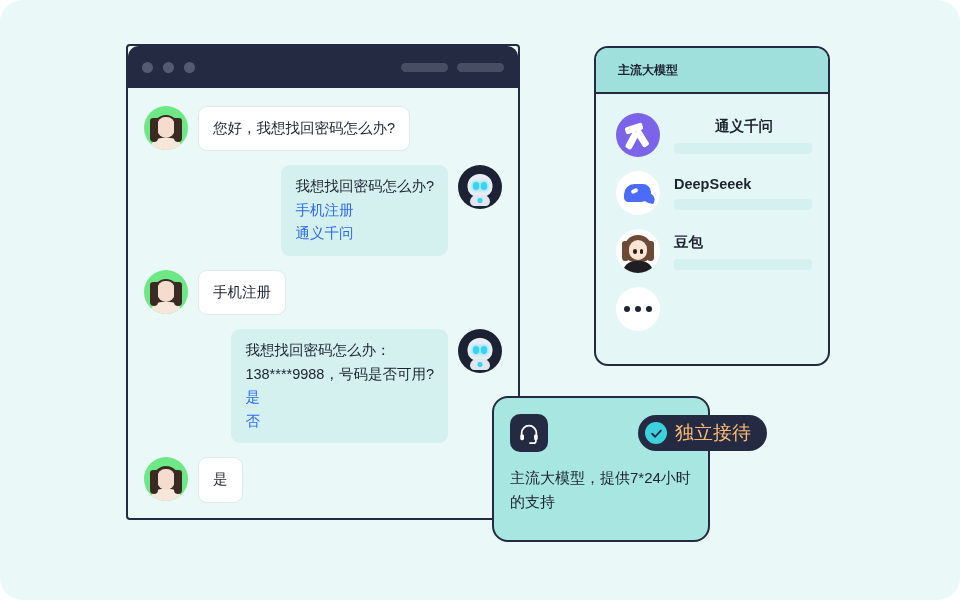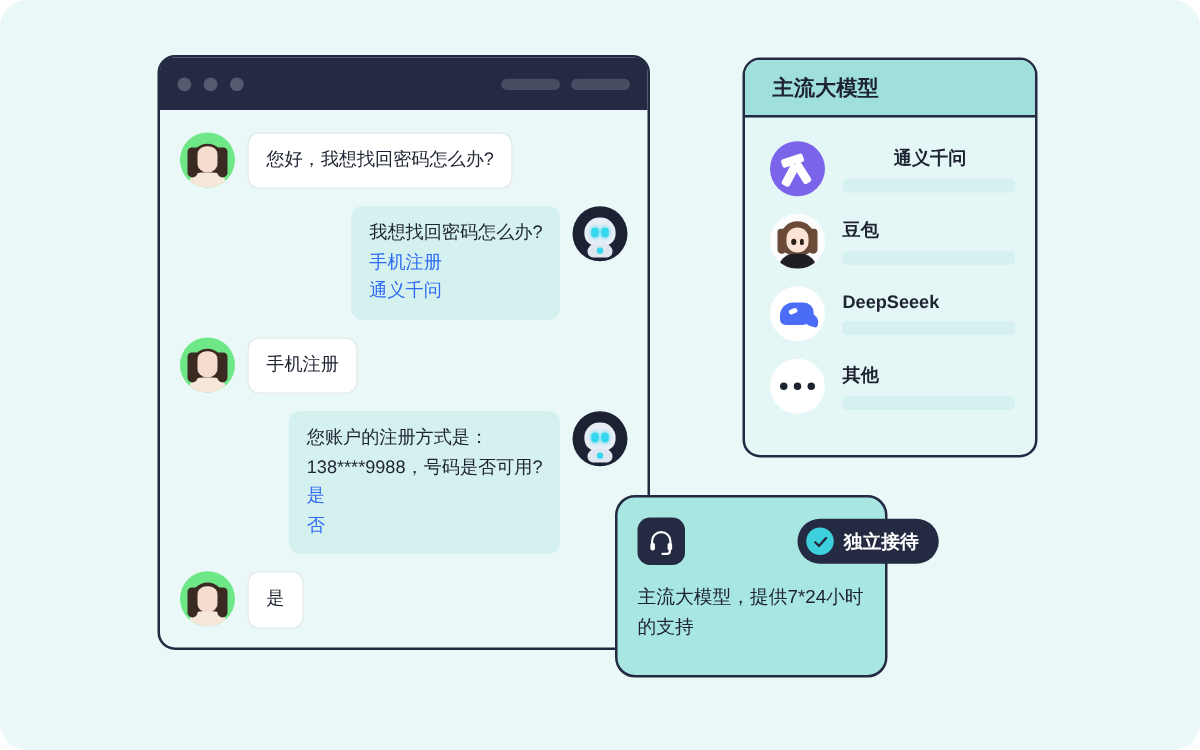--- a/index.html
+++ b/index.html
@@ -16,21 +16,21 @@
     overflow: hidden;
   }
 
   
   #chat-window {
     position: absolute;
     left: 126px; top: 44px;
     width: 394px; height: 476px;
     background: #eaf8f7;
     border: 2px solid #232a41;
-    border-radius: 14px;
+    border-radius: 4px;
   }
   #titlebar {
     position: relative;
     height: 42px;
     background: #232a41;
     border-radius: 11px 11px 0 0;
     display: flex;
     align-items: center;
     padding: 0 14px;
   }
@@ -173,21 +173,21 @@
     border-radius: 14px;
     overflow: hidden;
   }
   #models-header {
     height: 46px;
     background: #9fe0dd;
     border-bottom: 2px solid #232a41;
     display: flex;
     align-items: center;
     padding: 0 22px;
-    font-size: 17px;
+    font-size: 12px;
     font-weight: bold;
     color: #1d2330;
   }
   #models-list { padding: 12px 0 0 0; }
   .model-row {
     display: flex;
     align-items: center;
     padding: 7px 16px 7px 20px;
   }
   .model-logo {
@@ -339,23 +339,23 @@
     width: 22px; height: 22px;
     border-radius: 50%;
     background: #3fd0dd;
     display: flex;
     align-items: center;
     justify-content: center;
     margin-right: 8px;
     flex: 0 0 22px;
   }
   #badge-label {
-    color: #ffffff;
-    font-size: 15px;
-    font-weight: bold;
+    color: #fdba74;
+    font-size: 19px;
+    font-weight: normal;
   }
   #support-text {
     margin-top: 14px;
     font-size: 15px;
     line-height: 1.58;
     color: #1d2330;
   }
 </style>
 </head>
 <body>
@@ -411,21 +411,21 @@
             <span class="av-hair-r"></span>
           <span class="av-body"></span>
         </div>
         <div class="bubble user">
           <span class="txt">手机注册</span>
         </div>
       </div>
 
       <div class="msg-row bot">
         <div class="bubble bot">
-          <span class="txt">您账户的注册方式是：</span>
+          <span class="txt">我想找回密码怎么办：</span>
           <span class="txt">138****9988，号码是否可用?</span>
           <span class="opt">是</span>
           <span class="opt">否</span>
         </div>
         <div class="avatar bot">
           <span class="rb-head"></span>
           <span class="rb-eye l"></span>
             <span class="rb-eye r"></span>
           <span class="rb-body"></span>
             <span class="rb-chest"></span>
@@ -454,20 +454,32 @@
     <div id="models-list">
 
       <div class="model-row">
         <span class="model-logo logo-qwen">
           <span class="q-s1"></span>
             <span class="q-s2"></span>
             <span class="q-s3"></span>
         </span>
         <span class="model-info">
           <span class="model-name" style="display:block;margin-left:41px;">通义千问</span>
+          <span class="model-bar" style="display:block;"></span>
+        </span>
+      </div>
+
+      <div class="model-row">
+        <span class="model-logo logo-deepseek">
+          <span class="ds-whale"></span>
+            <span class="ds-tail"></span>
+            <span class="ds-eye"></span>
+        </span>
+        <span class="model-info">
+          <span class="model-name" style="display:block;">DeepSeeek</span>
           <span class="model-bar" style="display:block;"></span>
         </span>
       </div>
 
       <div class="model-row">
         <span class="model-logo logo-doubao">
           <span class="db-hair"></span>
             <span class="db-face"></span>
           <span class="db-side-l"></span>
             <span class="db-side-r"></span>
@@ -475,40 +487,24 @@
             <span class="db-eye r"></span>
           <span class="db-body"></span>
         </span>
         <span class="model-info">
           <span class="model-name" style="display:block;">豆包</span>
           <span class="model-bar" style="display:block;"></span>
         </span>
       </div>
 
       <div class="model-row">
-        <span class="model-logo logo-deepseek">
-          <span class="ds-whale"></span>
-            <span class="ds-tail"></span>
-            <span class="ds-eye"></span>
-        </span>
-        <span class="model-info">
-          <span class="model-name" style="display:block;">DeepSeeek</span>
-          <span class="model-bar" style="display:block;"></span>
-        </span>
-      </div>
-
-      <div class="model-row">
         <span class="model-logo logo-other">
           <span class="od"></span>
             <span class="od"></span>
             <span class="od"></span>
-        </span>
-        <span class="model-info">
-          <span class="model-name" style="display:block;">其他</span>
-          <span class="model-bar" style="display:block;"></span>
         </span>
       </div>
 
     </div>
   </div>
 
   <div id="support-card">
     <div id="support-head">
       <span id="headset-box">
         <svg width="22" height="22" viewBox="0 0 24 24" fill="none" stroke="#ffffff" stroke-width="1.9" stroke-linecap="round" stroke-linejoin="round">

